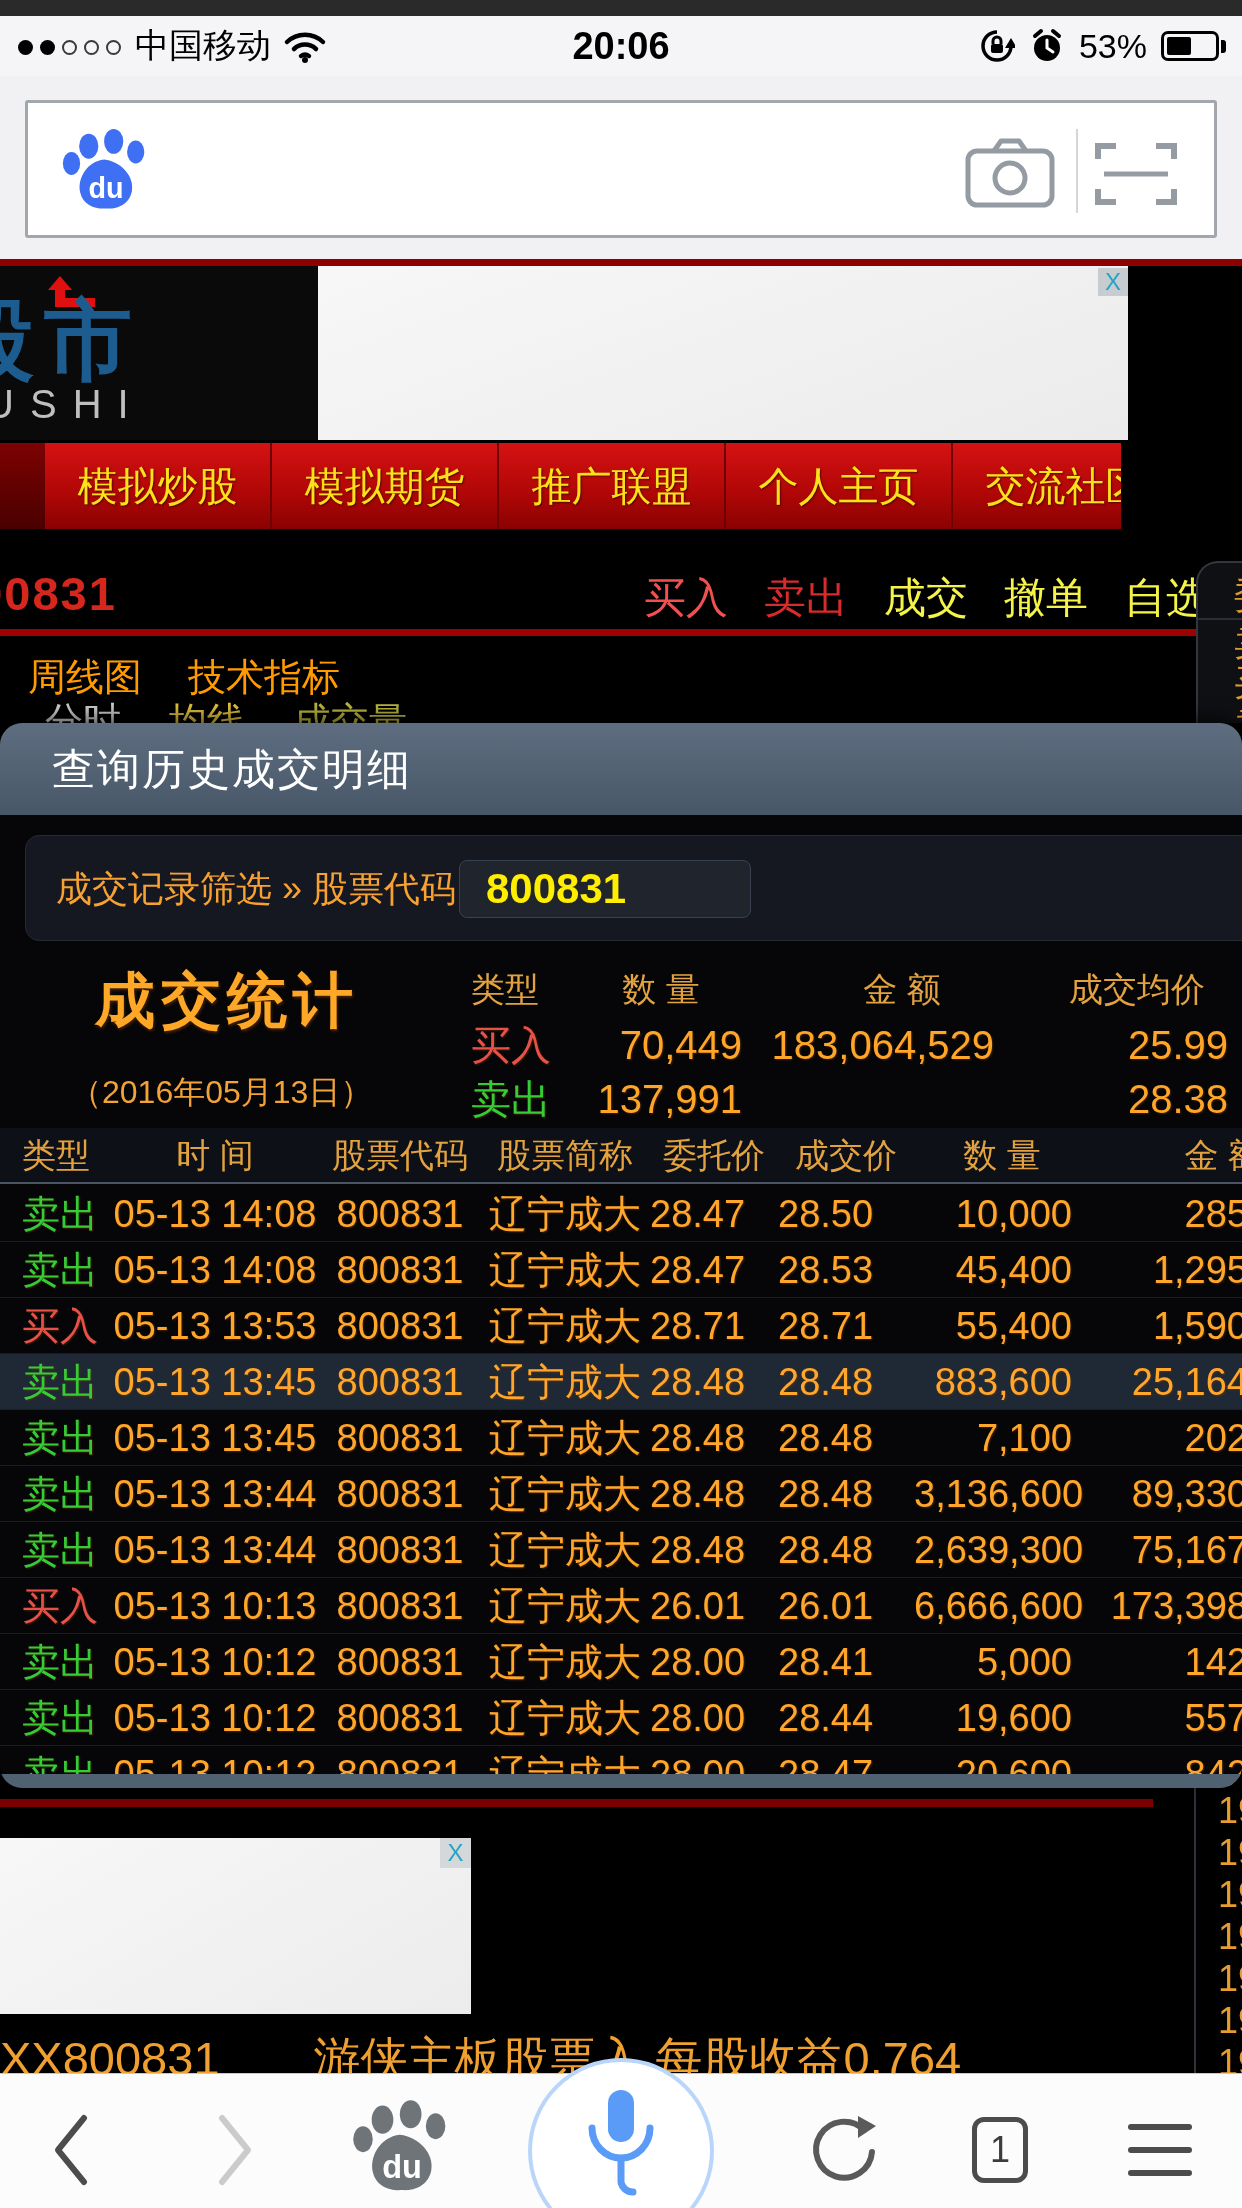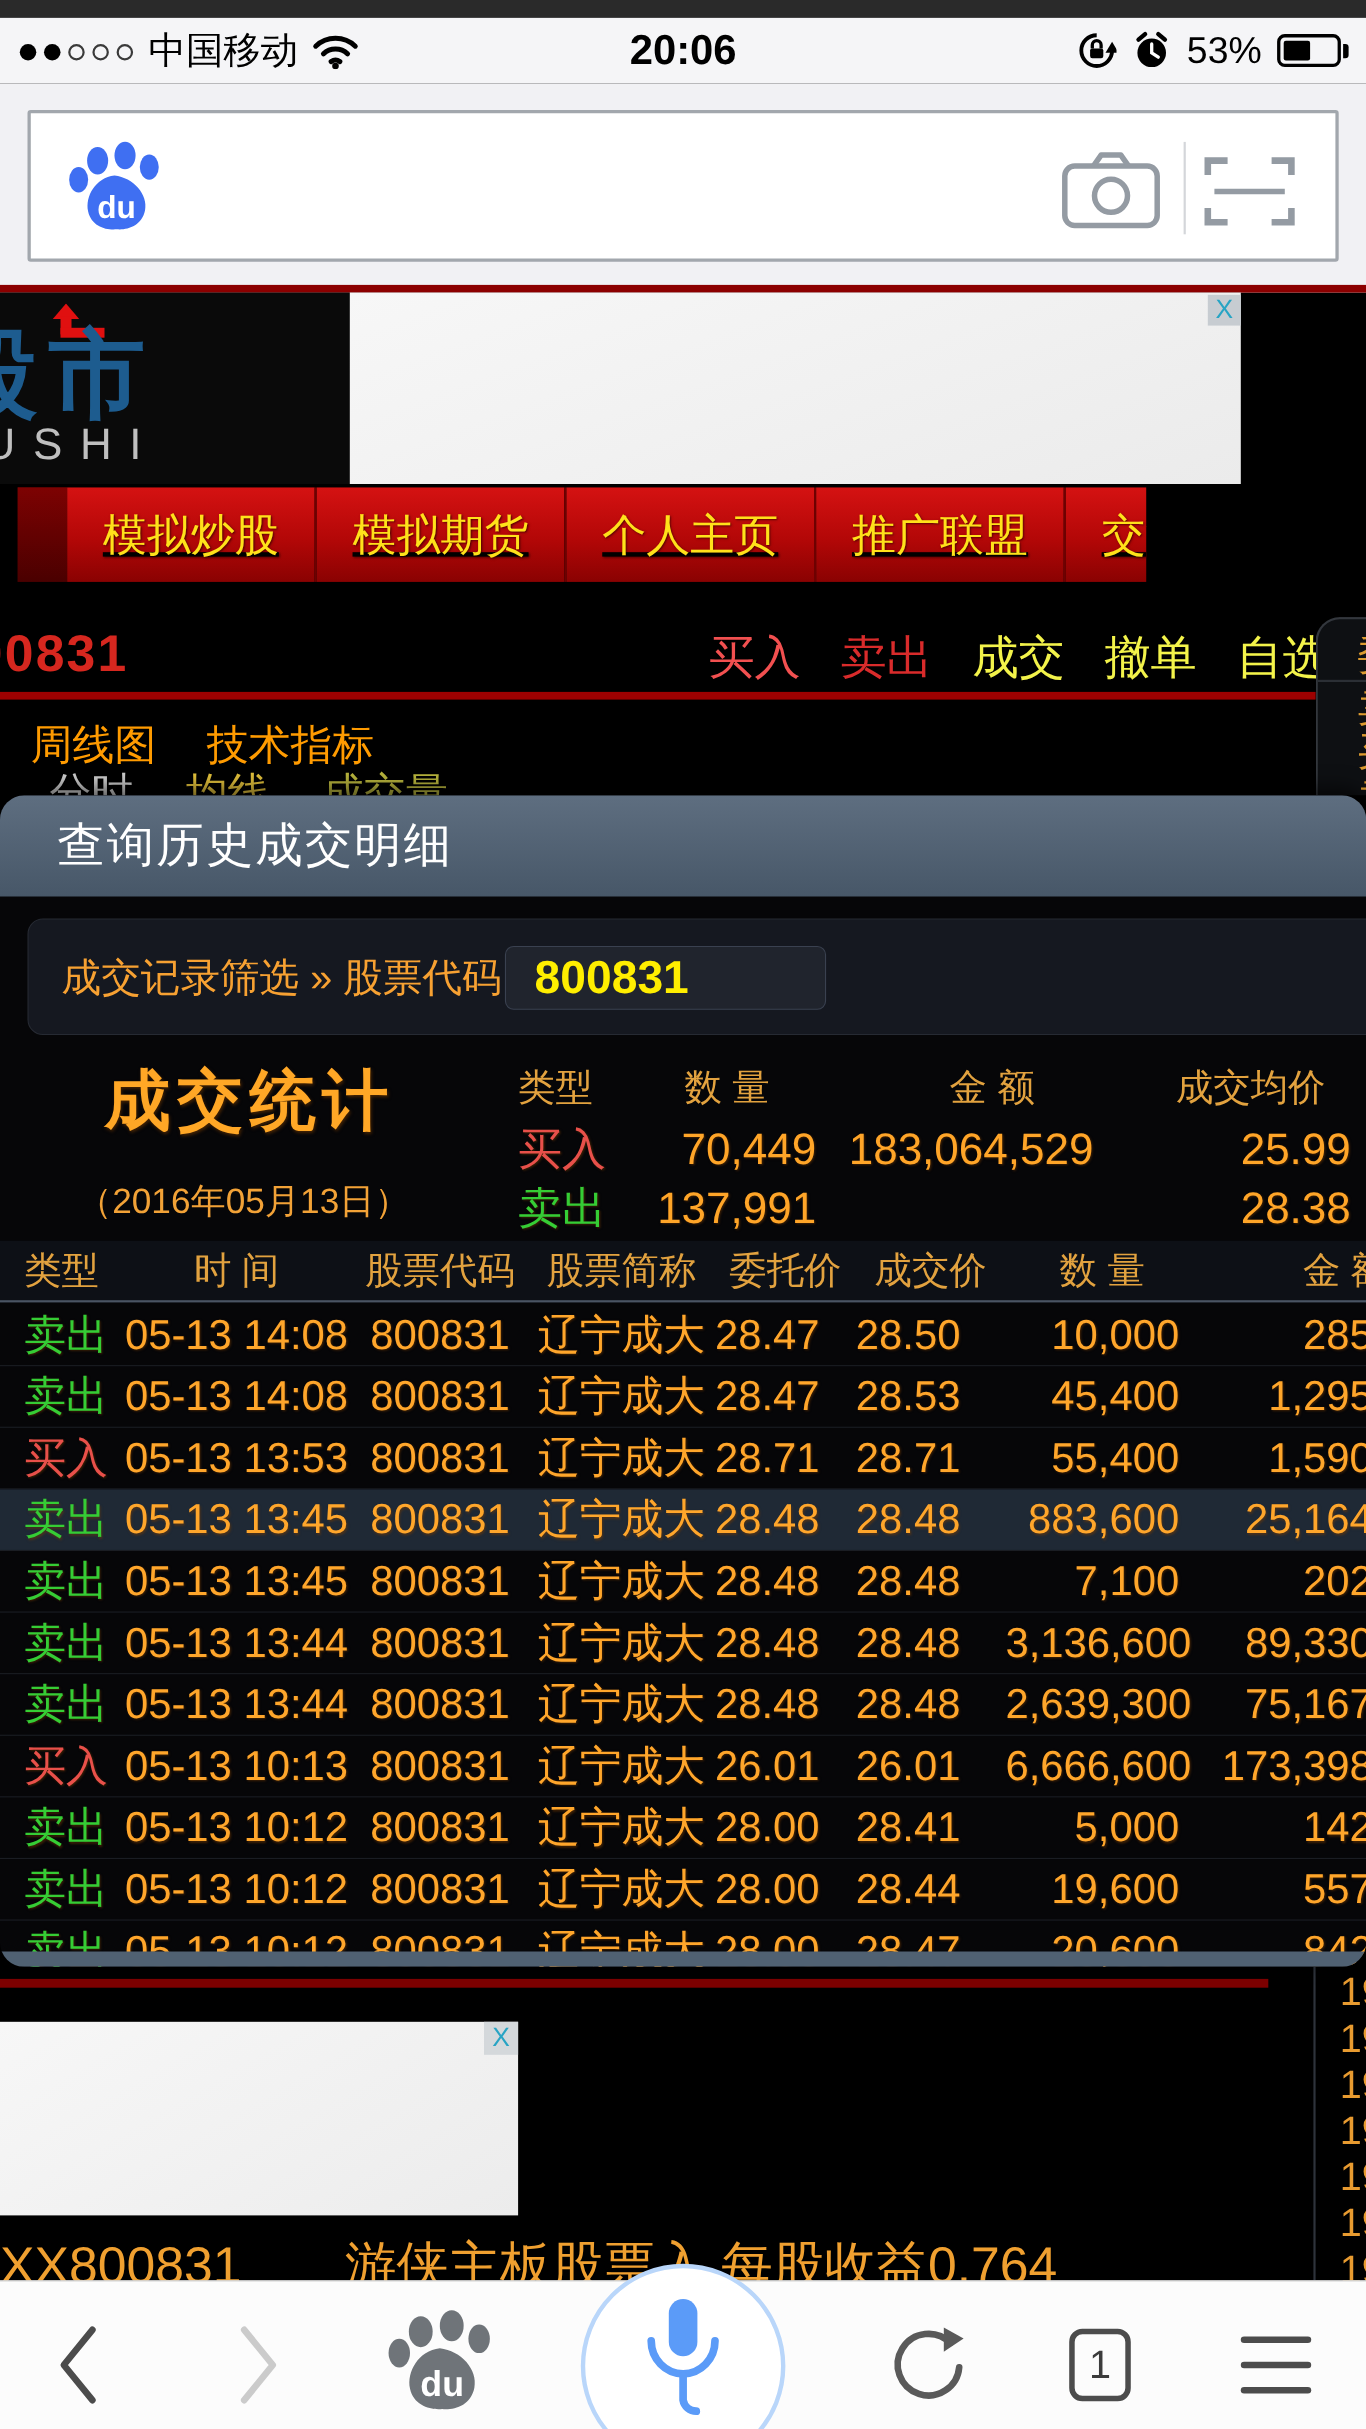--- a/index.html
+++ b/index.html
@@ -36,21 +36,21 @@
   .logo-block{position:absolute;left:0;top:250px;width:318px;height:174px;background:#0a0a0a;overflow:hidden;}
   .logo-cn{position:absolute;left:-54px;top:16px;font-size:88px;font-weight:bold;color:#1d5c8f;letter-spacing:10px;}
   .logo-en{position:absolute;left:-62px;top:116px;font-size:40px;color:#bfbfbf;letter-spacing:16px;}
   .logo-arrow{position:absolute;left:44px;top:10px;}
   .ad-top{position:absolute;left:318px;top:250px;width:810px;height:174px;
     background:linear-gradient(160deg,#f7f7f7,#ebebeb);}
   .ad-close{position:absolute;right:0;top:2px;width:30px;height:28px;background:#c7ccd1;
     color:#27a4c4;font-size:24px;line-height:28px;text-align:center;cursor:pointer;}
 
   
-  .nav-bar{position:absolute;left:16px;top:427px;width:1026px;height:86px;background:#140000;display:flex;text-decoration:underline;}
+  .nav-bar{position:absolute;left:0;top:427px;width:1121px;height:86px;background:#140000;display:flex;}
   .nav-left{width:45px;height:86px;background:linear-gradient(180deg,#7d0202,#4a0000);}
   .nav-items{flex:1;display:flex;overflow:hidden;}
   .nav-item{width:227px;height:86px;flex:none;display:flex;align-items:center;justify-content:center;
     background:linear-gradient(180deg,#d51212 0%,#b30707 55%,#8a0202 100%);
     border-right:2px solid #6e0101;color:#ffe11a;font-size:40px;cursor:pointer;
     text-shadow:1px 1px 2px rgba(60,0,0,.8);white-space:nowrap;}
   .nav-item.nav-partial{width:64px;justify-content:flex-start;padding-left:12px;overflow:hidden;}
 
   
   .stock-bar{position:absolute;left:0;top:550px;width:1242px;height:54px;}
@@ -227,22 +227,22 @@
 
   <div class="ad-top">
     <div class="ad-close">X</div>
   </div>
 
   <div class="nav-bar">
     <div class="nav-left"></div>
     <div class="nav-items" id="nav-items">
         <div class="nav-item">模拟炒股</div>
         <div class="nav-item">模拟期货</div>
+        <div class="nav-item">推广联盟</div>
         <div class="nav-item">个人主页</div>
-        <div class="nav-item">推广联盟</div>
         <div class="nav-item">交流社区</div>
         <div class="nav-item nav-partial">推</div>
       </div>
   </div>
 
   <div class="stock-bar">
     <span class="stock-code">800831</span>
     <div class="stock-tabs" id="stock-tabs">
         <div class="stock-tab t0">买入</div>
         <div class="stock-tab t1">卖出</div>

